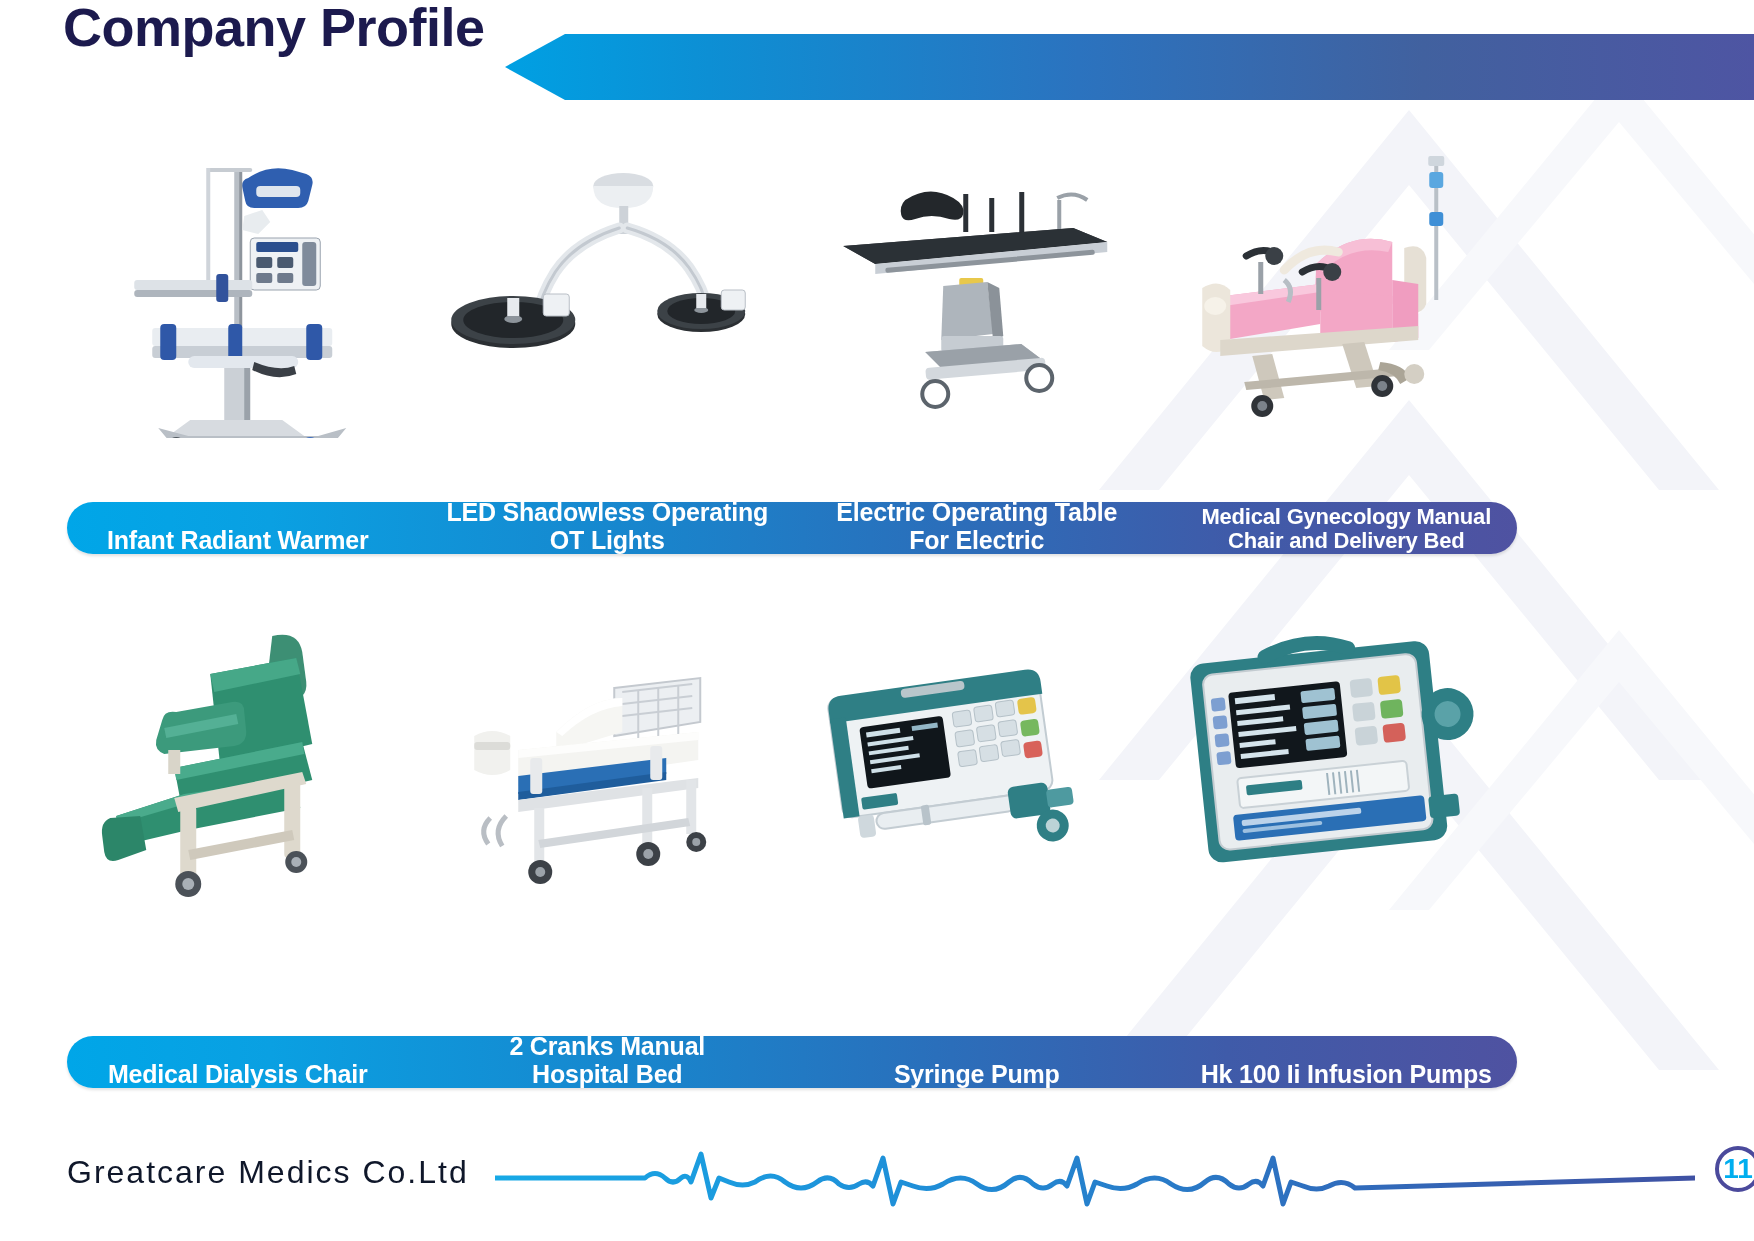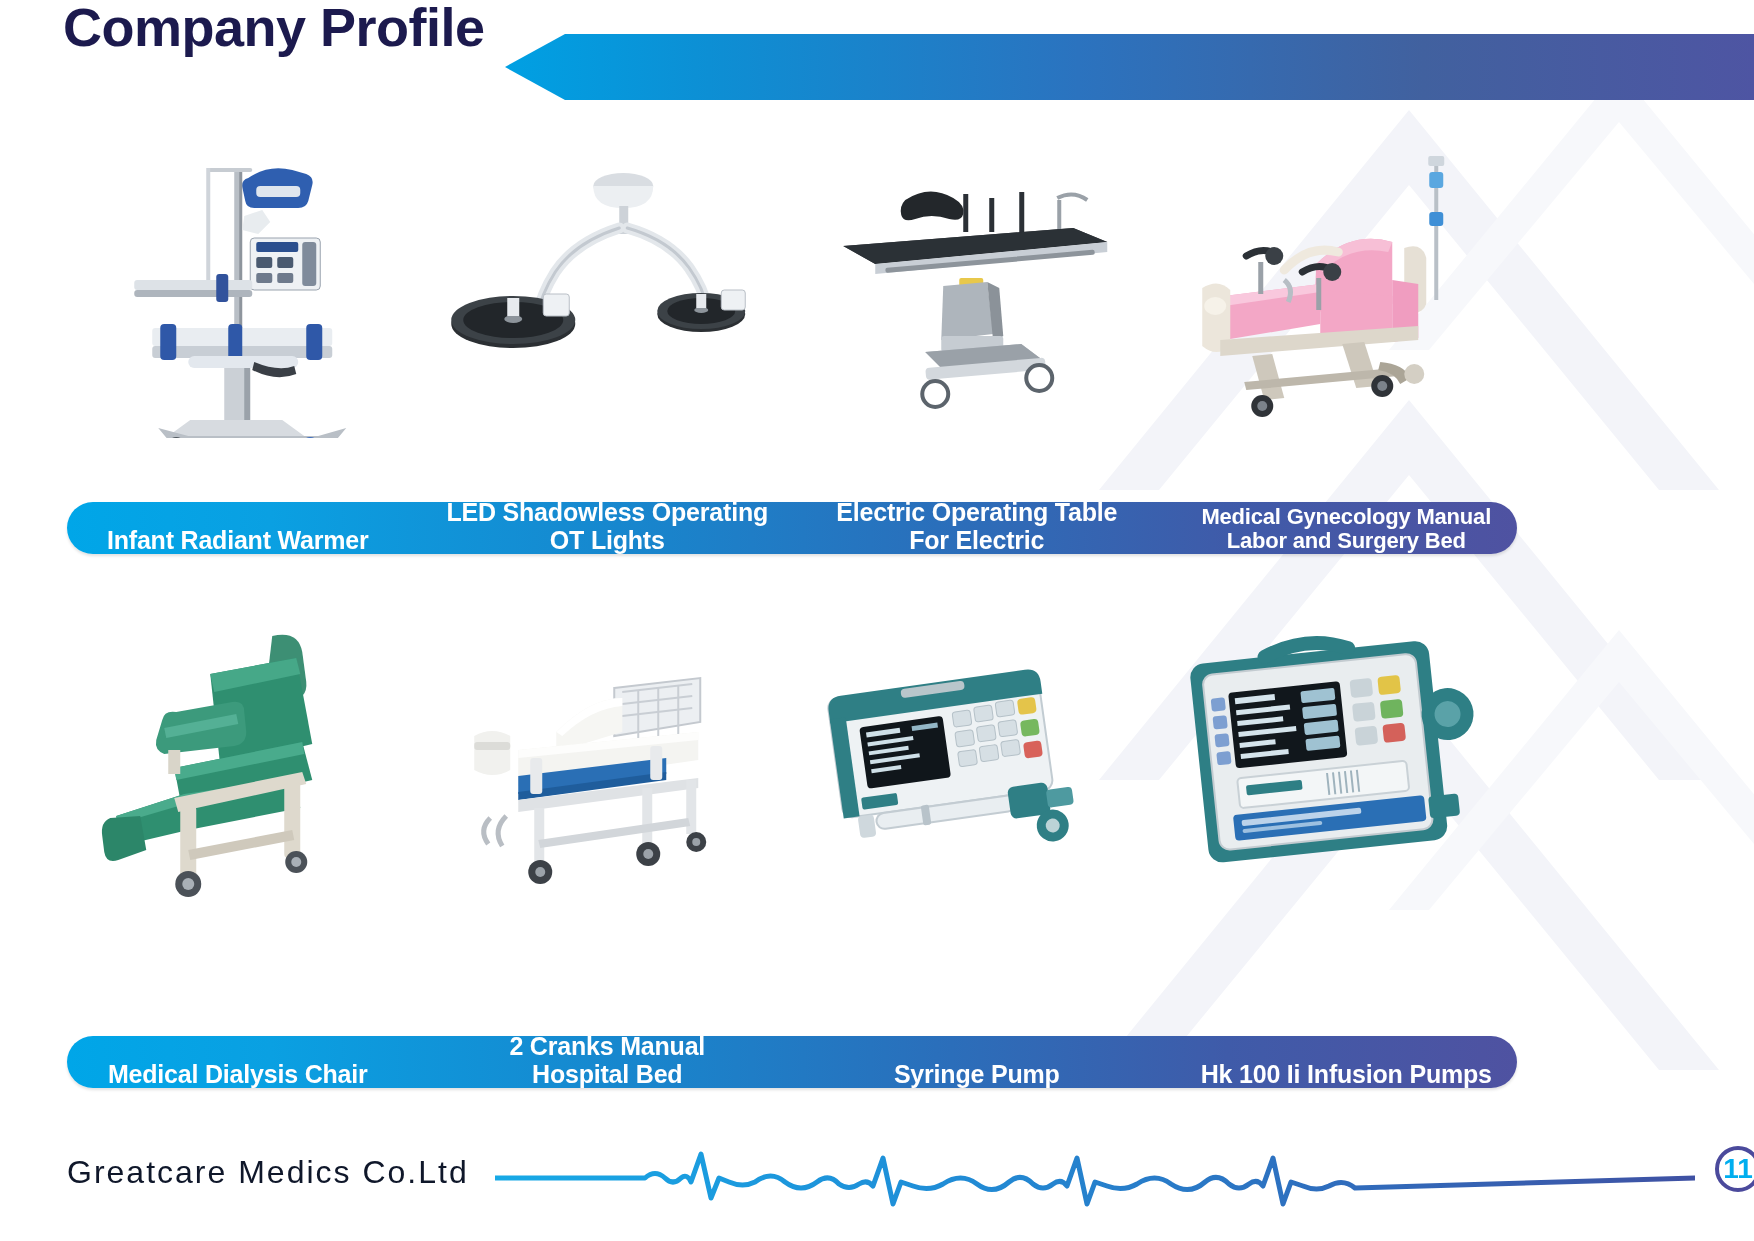--- a/index.html
+++ b/index.html
@@ -330,21 +330,21 @@
     <div class="label-cell">
       <div>LED Shadowless Operating</div>
       <div>OT Lights</div>
     </div>
     <div class="label-cell">
       <div>Electric Operating Table</div>
       <div>For Electric</div>
     </div>
     <div class="label-cell small">
       <div>Medical Gynecology Manual</div>
-      <div>Labor and Surgery Bed</div>
+      <div>Chair and Delivery Bed</div>
     </div>
   </div>
 
   <div class="product-row" id="row2-images">
 
     <div class="product-cell">
       <svg class="product-art" viewBox="0 0 320 320" preserveAspectRatio="xMidYMid meet">
         <g>
 
           <path d="M184 36 q26 -6 30 16 l4 30 q2 18 -20 20 l-22 2 Z" fill="#3d8f74"></path>

